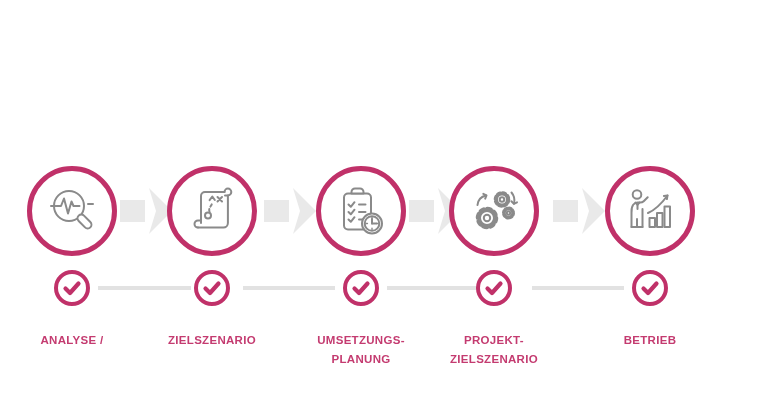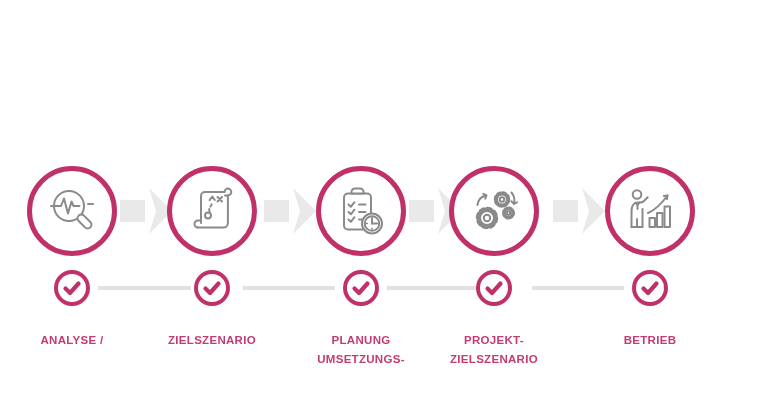--- a/index.html
+++ b/index.html
@@ -143,22 +143,22 @@
             <path d="M39 40.5 h4.4"></path>
         </g>
       </svg>
     </div>
     <div class="check-circle">
       <svg width="28" height="28" viewBox="0 0 28 28">
           <polyline points="7.5,14.5 12,19 20.5,9.5" fill="none" stroke="currentColor" stroke-width="4.2" stroke-linecap="round" stroke-linejoin="round"></polyline>
         </svg>
     </div>
     <div class="label">
+      <div>UMSETZUNGS-</div>
       <div>PLANUNG</div>
-      <div>UMSETZUNGS-</div>
     </div>
   </div>
 
   <div class="step" style="left:422px">
     <div class="big-circle">
       <svg class="icon" width="56" height="56" viewBox="0 0 56 56">
         <g fill="none" stroke="currentColor" stroke-width="2" stroke-linecap="round" stroke-linejoin="round">
           <path d="M11.5 22 c0.5 -5 4 -8.5 8.5 -9.5"></path>
           <path d="M17.3 10.9 l3.2 1.5 -1.3 3.2"></path>
           <path d="M45.5 9.5 c2.5 3 3.5 7 2.5 11"></path>

